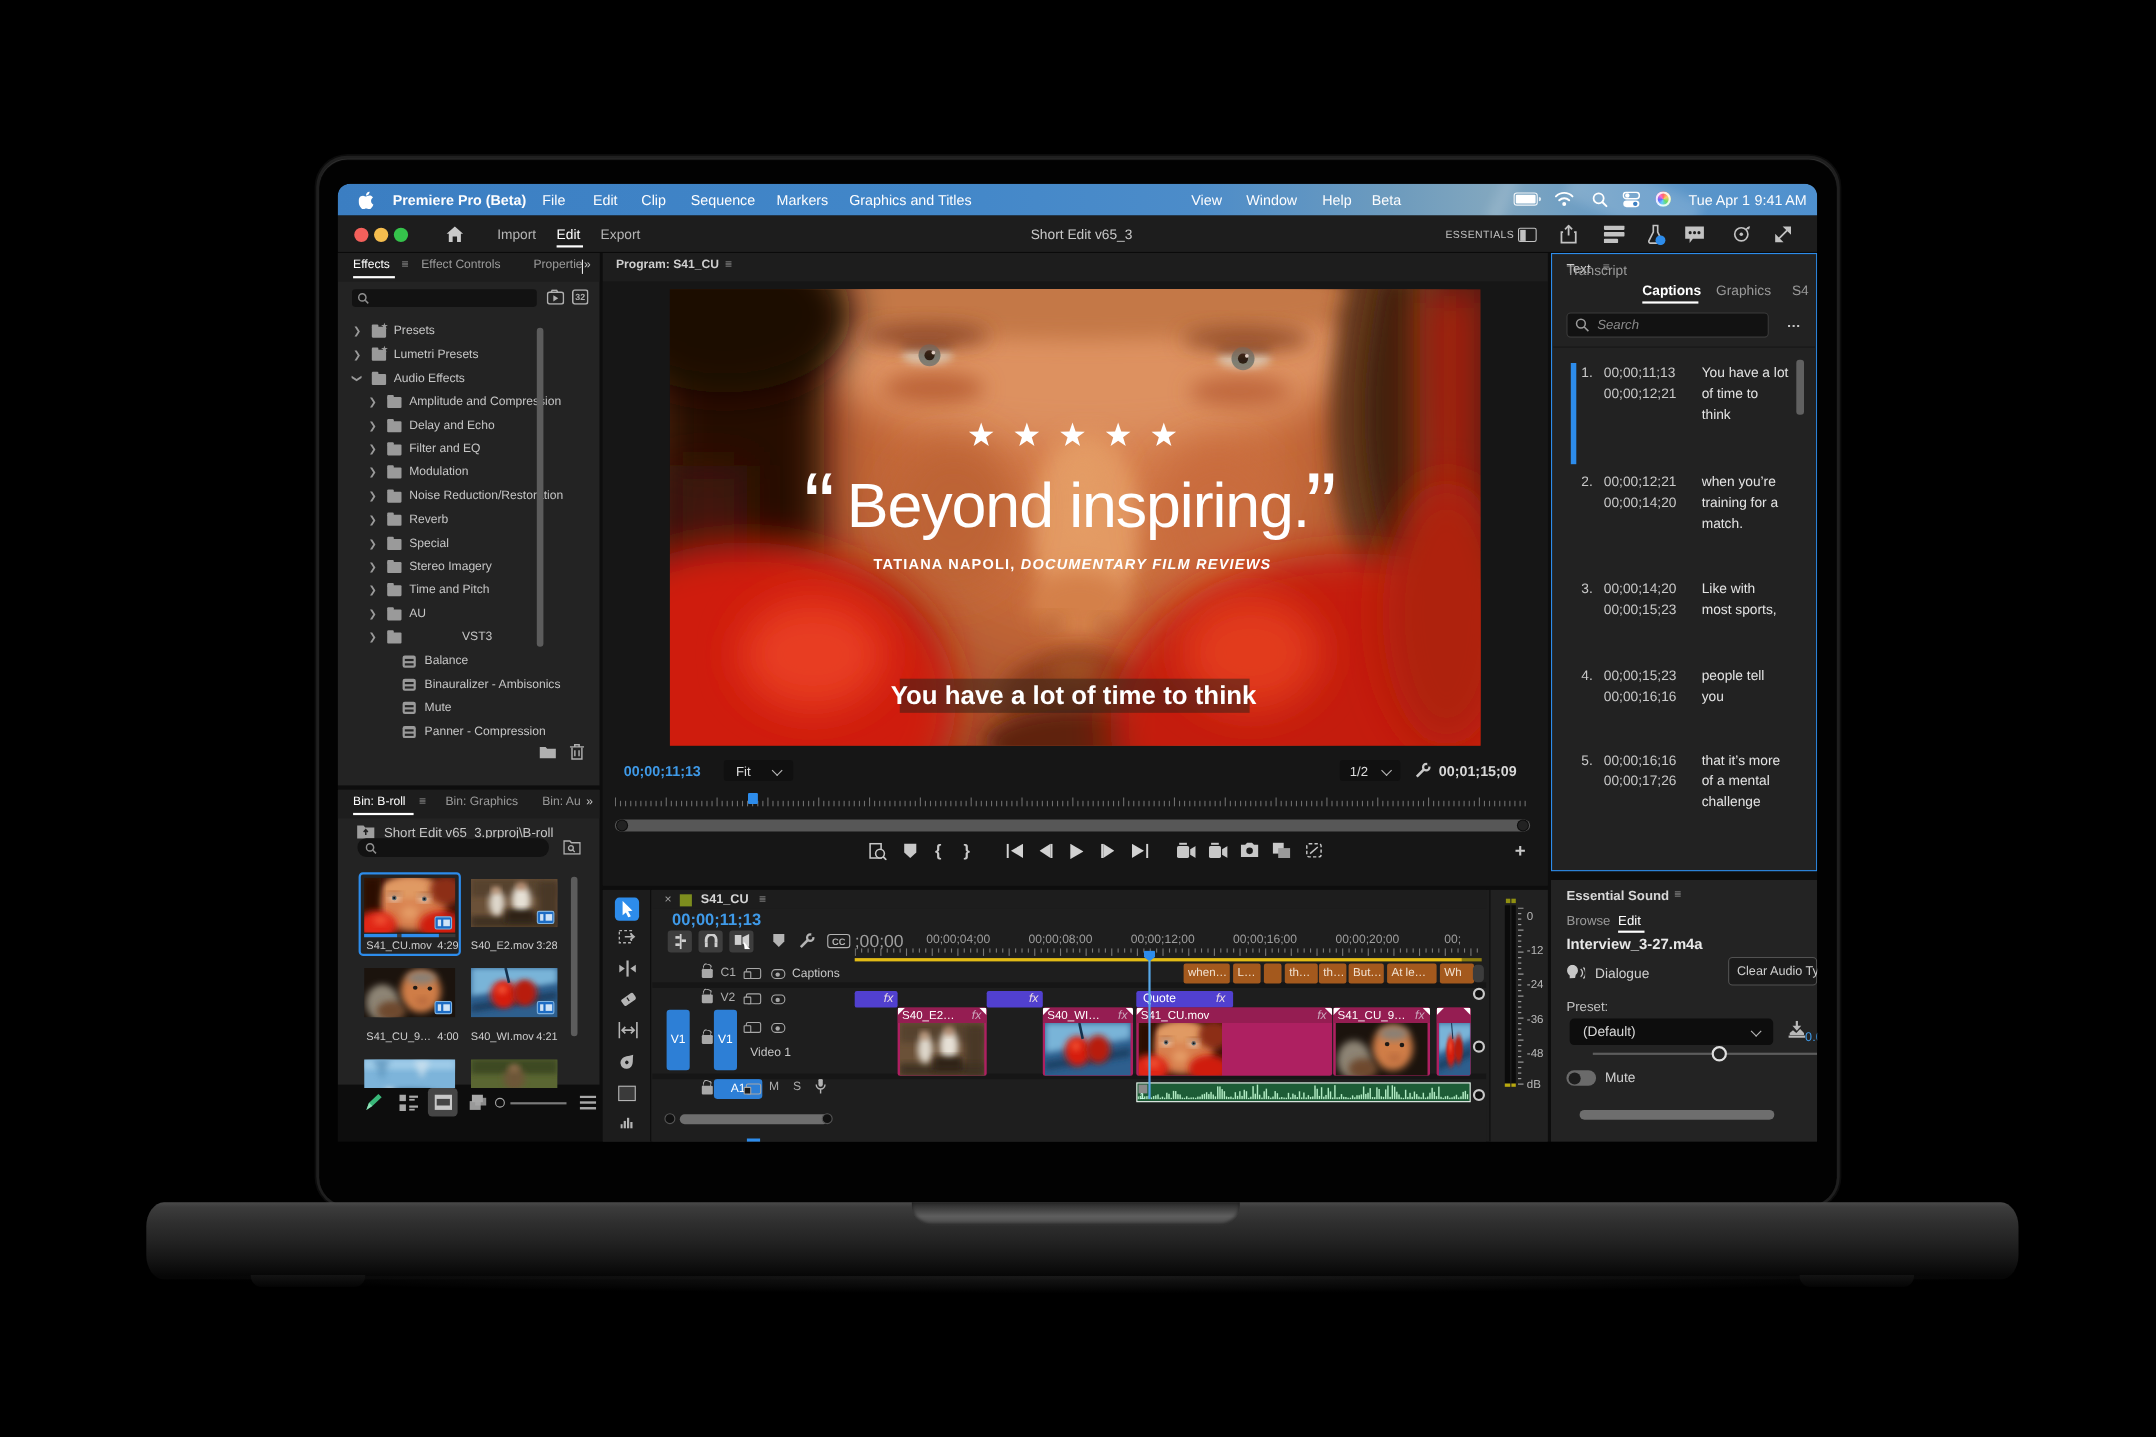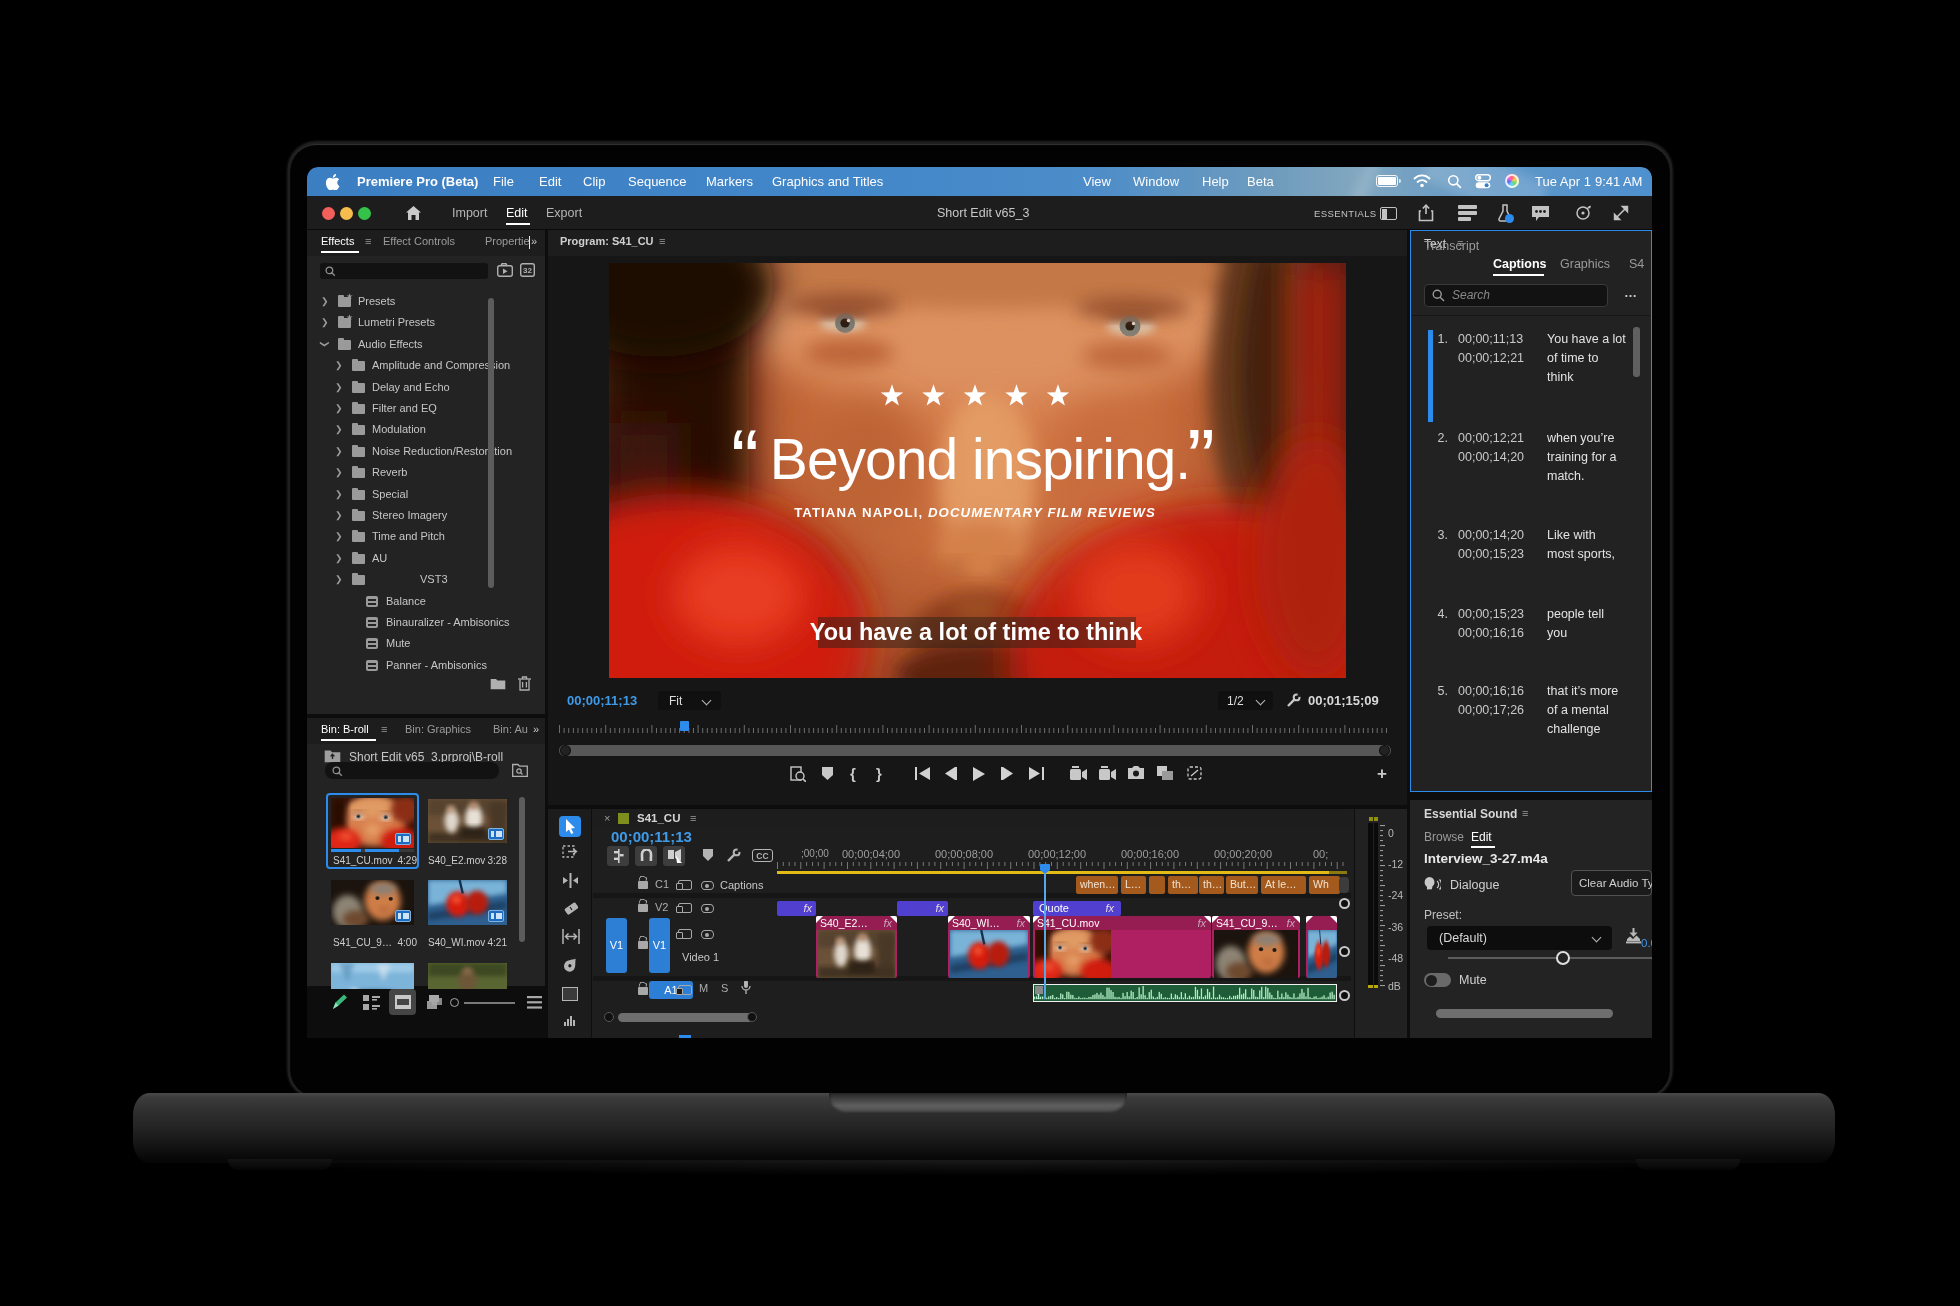--- a/index.html
+++ b/index.html
@@ -259,21 +259,21 @@
 <div class="treerow" style="top:383px;">
 <span class="plug" style="left:59px;"></span>
 <span class="lbl" style="left:79px;">Binauralizer - Ambisonics</span>
 </div>
 <div class="treerow" style="top:404px;">
 <span class="plug" style="left:59px;"></span>
 <span class="lbl" style="left:79px;">Mute</span>
 </div>
 <div class="treerow" style="top:426px;">
 <span class="plug" style="left:59px;"></span>
-<span class="lbl" style="left:79px;">Panner - Ambisonics</span>
+<span class="lbl" style="left:79px;">Panner - Compression</span>
 </div>
 <div class="vthumb" style="left:181px;top:68px;width:6px;height:290px;"></div>
 <svg class="abs" style="left:183px;top:447px;" width="16" height="13" viewBox="0 0 16 13">
         <path d="M0.7 12.3 L0.7 2 L6 2 L7.4 3.6 L15.3 3.6 L15.3 12.3 Z" fill="#b0b0b0"></path>
       </svg>
 <svg class="abs" style="left:211px;top:446px;" width="13" height="15" viewBox="0 0 13 15">
         <g fill="none" stroke="#b0b0b0" stroke-width="1.3">
           <path d="M2 3.5 L2 14 L11 14 L11 3.5"></path>
           <line x1="0" y1="3" x2="13" y2="3"></line>
           <path d="M4.5 3 L4.5 1 L8.5 1 L8.5 3"></path>
@@ -877,21 +877,21 @@
       <path d="M1 1 L11 1 L11 8 L6 13 L1 8 Z" fill="#b4b4b4"></path>
     </svg>
 <svg class="abs" style="left:419px;top:681px;" width="15" height="15" viewBox="0 0 15 15">
       <g stroke="#b4b4b4" fill="none">
         <circle cx="10.6" cy="4.4" r="2.9" stroke-width="2"></circle>
         <line x1="8.3" y1="6.7" x2="2" y2="13" stroke-width="2.4"></line>
       </g>
       <rect x="11.5" y="0.5" width="3.4" height="3.4" fill="#1e1e1e"></rect>
     </svg>
 <div class="abs" style="left:445px;top:682px;width:21px;height:13px;border:1.4px solid #b4b4b4;border-radius:3px;color:#b4b4b4;font-size:8.5px;font-weight:bold;text-align:center;line-height:12px;">CC</div>
-<div class="abs" style="left:470px;top:681px;font-size:10px;color:#9e9e9e;margin-left:24px;">;00;00</div>
+<div class="abs" style="left:470px;top:681px;font-size:16px;color:#9e9e9e;">;00;00</div>
 <div class="abs" style="left:535px;top:681px;font-size:11px;color:#9e9e9e;">00;00;04;00</div>
 <div class="abs" style="left:628px;top:681px;font-size:11px;color:#9e9e9e;">00;00;08;00</div>
 <div class="abs" style="left:721px;top:681px;font-size:11px;color:#9e9e9e;">00;00;12;00</div>
 <div class="abs" style="left:814px;top:681px;font-size:11px;color:#9e9e9e;">00;00;16;00</div>
 <div class="abs" style="left:907px;top:681px;font-size:11px;color:#9e9e9e;">00;00;20;00</div>
 <div class="abs" style="left:1006px;top:681px;font-size:11px;color:#9e9e9e;">00;</div>
 <svg class="abs" style="left:470px;top:695px;" width="570" height="9" viewBox="0 0 570 9">
       <rect x="0.0" y="0" width="1" height="7" fill="#787878"></rect>
       <rect x="5.8" y="0" width="1" height="4" fill="#787878"></rect>
       <rect x="11.7" y="0" width="1" height="4" fill="#787878"></rect>

